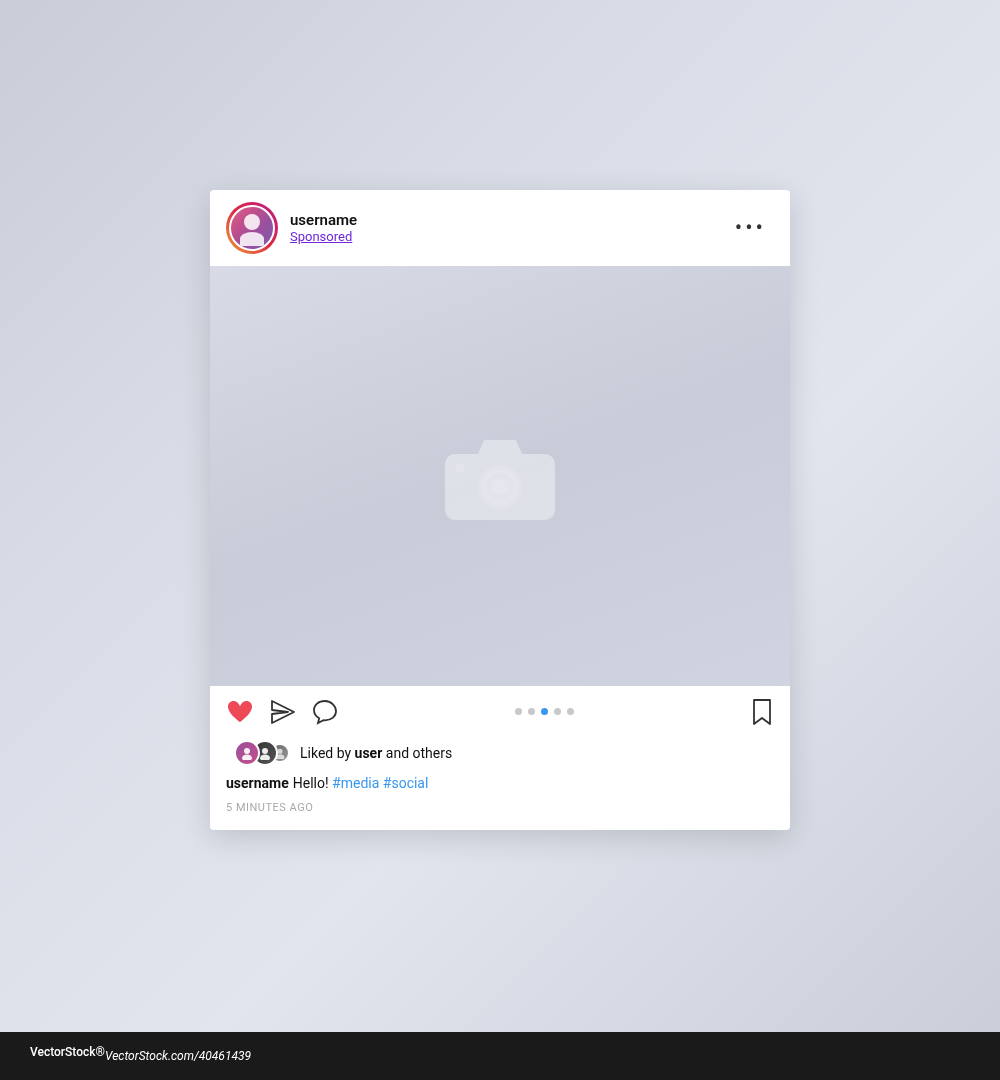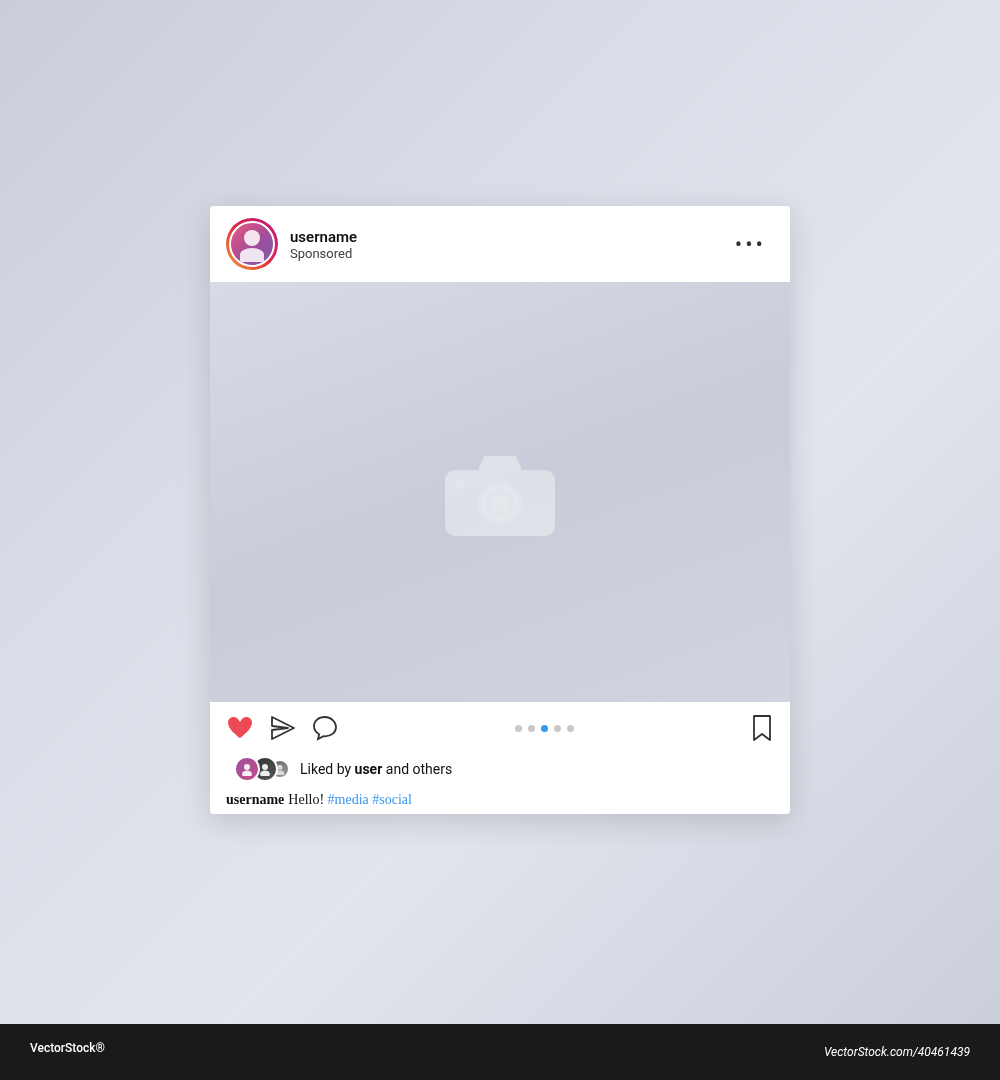--- a/index.html
+++ b/index.html
@@ -14,25 +14,25 @@
       justify-content: center;
       font-family: -apple-system, BlinkMacSystemFont, 'Segoe UI', Roboto, Arial, sans-serif;
       position: relative;
     }
 
     .watermark-bottom {
       position: absolute;
       bottom: 0;
       left: 0;
       right: 0;
-      height: 56px;
+      height: 48px;
       background: #1a1a1a;
       display: flex;
       align-items: center;
-      justify-content: space-between;
+      justify-content: flex-start;
       padding: 0 30px;
     }
 
     .watermark-text {
       color: white;
       font-size: 18px;
       font-weight: 500;
     }
 
     .watermark-text span {
@@ -121,21 +121,22 @@
     }
 
     .post-username {
       font-size: 15px;
       font-weight: 600;
       color: #111;
     }
 
     .post-sponsored {
       font-size: 13px;
-      color: #404040;
+      color: #6d28d9;
+      text-decoration: underline;
     }
 
     .post-more-btn {
       font-size: 22px;
       color: #333;
       letter-spacing: 3px;
       cursor: pointer;
       padding: 4px 8px;
     }
 
@@ -271,21 +272,20 @@
     .likes-text strong {
       font-weight: 700;
     }
 
     
     .post-caption {
       padding: 2px 4px 4px 16px;
       font-size: 14px;
       color: #111;
       line-height: 1.4;
-      font-family: Liberation Serif, serif;
     }
 
     .post-caption .cap-username {
       font-weight: 700;
       margin-right: 4px;
     }
 
     .post-caption .hashtag {
       color: #3897f0;
     }
@@ -410,20 +410,21 @@
     <div class="likes-text">
       <span>Liked by </span><strong>user</strong><span> and others</span>
     </div>
   </div>
 
   <div class="post-caption">
     <span class="cap-username">username</span><span>Hello!</span>  <span class="hashtag">#media</span> <span class="hashtag">#social</span>
   </div>
 
 
+  <div class="post-timestamp">5 MINUTES AGO</div>
 
 </div>
 
 <div class="watermark-bottom">
   <div class="watermark-text">
     <span>VectorStock</span><span>®</span>
   </div>
   <div class="watermark-url">VectorStock.com/40461439</div>
 </div>
 

